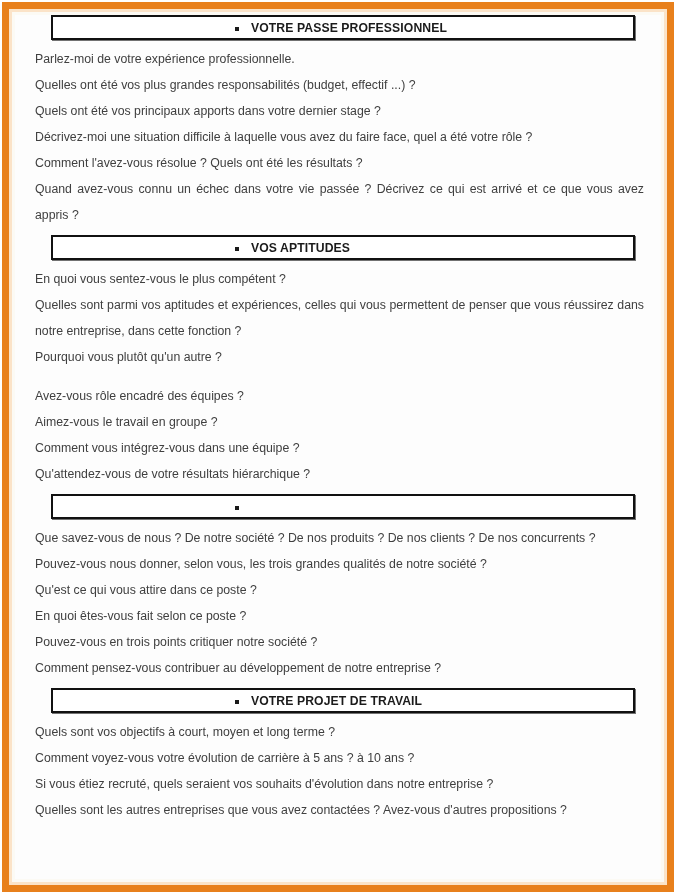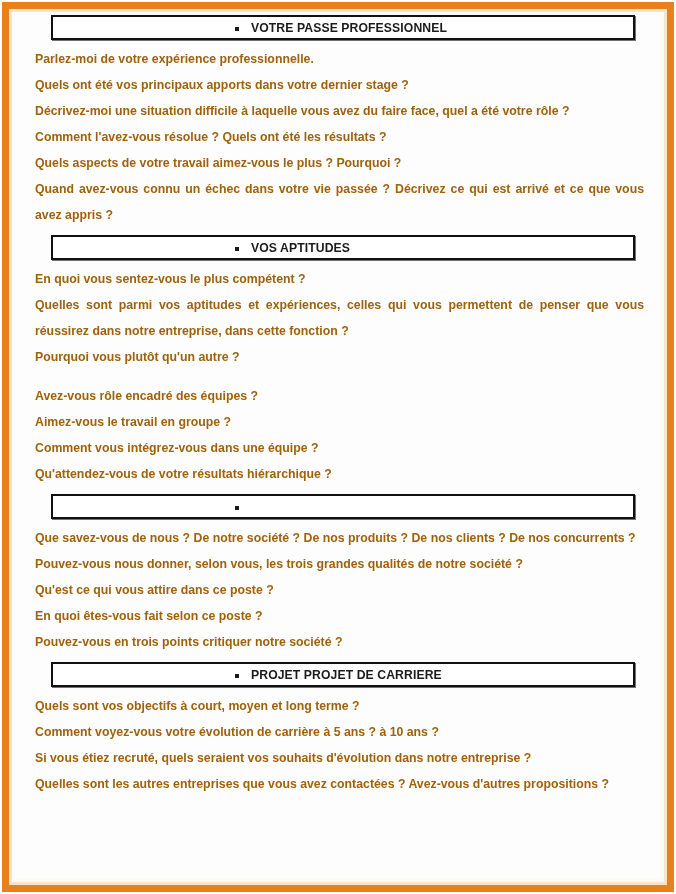--- a/index.html
+++ b/index.html
@@ -110,27 +110,26 @@
   }
 
   .body-block {
     margin: 0;
     padding: 0;
     list-style: none;
   }
   .body-line {
     font-size: 12.3px;
     line-height: 26px;
-    color: #a16207;
+    color: #404040;
     font-family: "Liberation Sans", sans-serif;
     padding-left: 20px;
     padding-right: 17px;
     margin: 0;
     white-space: normal;
-    font-weight: bold;
   }
   .body-line.justify {
     text-align: justify;
   }
 
   .gap-after-heading { height: 6px; }
   .gap-before-heading { height: 7px; }
 
   
   .doc {
@@ -148,24 +147,24 @@
 
   <div class="doc" id="doc-root">
       <div class="section">
         <div class="section-heading">
           <span class="bullet"></span>
           <span class="heading-text">VOTRE PASSE PROFESSIONNEL</span>
         </div>
         <div class="gap-after-heading"></div>
         <div class="body-block">
           <div class="body-line justify">Parlez-moi de votre expérience professionnelle.</div>
+          <div class="body-line justify">Quelles ont été vos plus grandes responsabilités (budget, effectif ...) ?</div>
           <div class="body-line justify">Quels ont été vos principaux apports dans votre dernier stage ?</div>
           <div class="body-line justify">Décrivez-moi une situation difficile à laquelle vous avez du faire face, quel a été votre rôle ?</div>
           <div class="body-line justify">Comment l'avez-vous résolue ? Quels ont été les résultats ?</div>
-          <div class="body-line justify">Quels aspects de votre travail aimez-vous le plus ? Pourquoi ?</div>
           <div class="body-line justify">Quand avez-vous connu un échec dans votre vie passée ? Décrivez ce qui est arrivé et ce que vous avez appris ?</div>
         </div>
       </div>
       <div class="section">
         <div class="gap-before-heading"></div>
         <div class="section-heading">
           <span class="bullet"></span>
           <span class="heading-text">VOS APTITUDES</span>
         </div>
         <div class="gap-after-heading"></div>
@@ -190,27 +189,28 @@
         <div class="section-heading">
           <span class="bullet"></span>
         </div>
         <div class="gap-after-heading"></div>
         <div class="body-block">
           <div class="body-line justify">Que savez-vous de nous ? De notre société ? De nos produits ? De nos clients ? De nos concurrents ?</div>
           <div class="body-line justify">Pouvez-vous nous donner, selon vous, les trois grandes qualités de notre société ?</div>
           <div class="body-line justify">Qu'est ce qui vous attire dans ce poste ?</div>
           <div class="body-line justify">En quoi êtes-vous fait selon ce poste ?</div>
           <div class="body-line justify">Pouvez-vous en trois points critiquer notre société ?</div>
-        </div>
-      </div>
-      <div class="section">
-        <div class="gap-before-heading"></div>
-        <div class="section-heading">
-          <span class="bullet"></span>
-          <span class="heading-text">PROJET PROJET DE CARRIERE</span>
+          <div class="body-line justify">Comment pensez-vous contribuer au développement de notre entreprise ?</div>
+        </div>
+      </div>
+      <div class="section">
+        <div class="gap-before-heading"></div>
+        <div class="section-heading">
+          <span class="bullet"></span>
+          <span class="heading-text">VOTRE PROJET DE TRAVAIL</span>
         </div>
         <div class="gap-after-heading"></div>
         <div class="body-block">
           <div class="body-line justify">Quels sont vos objectifs à court, moyen et long terme ?</div>
           <div class="body-line justify">Comment voyez-vous votre évolution de carrière à 5 ans ? à 10 ans ?</div>
           <div class="body-line justify">Si vous étiez recruté, quels seraient vos souhaits d'évolution dans notre entreprise ?</div>
           <div class="body-line justify">Quelles sont les autres entreprises que vous avez contactées ? Avez-vous d'autres propositions ?</div>
         </div>
       </div>
     </div>

